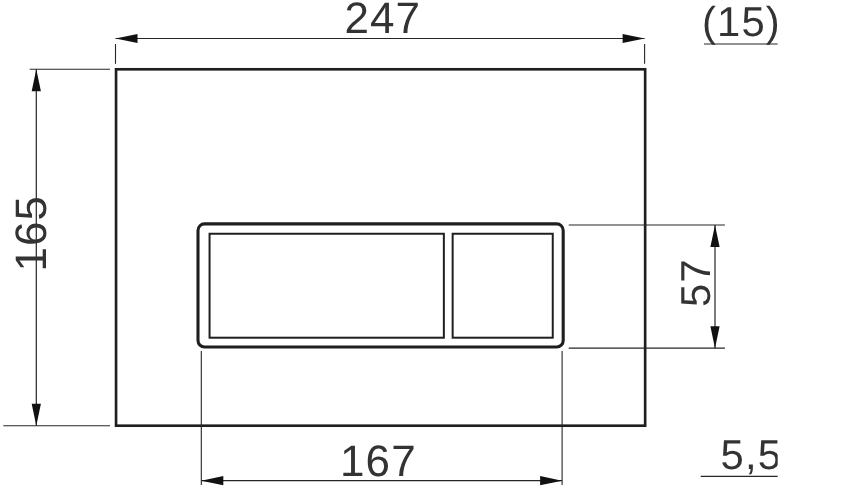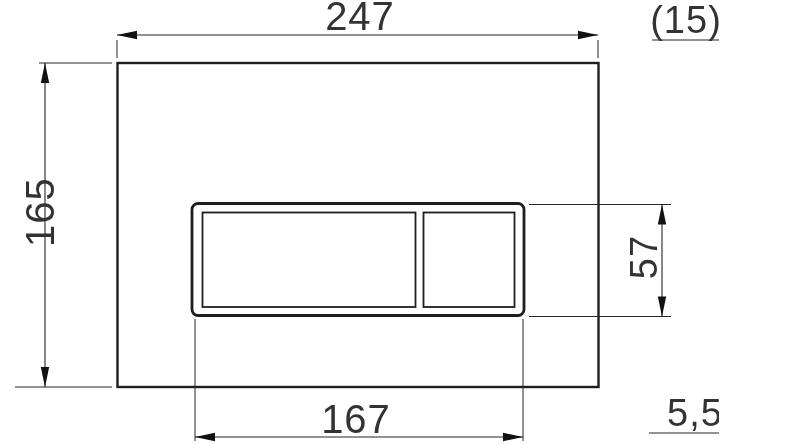--- a/index.html
+++ b/index.html
@@ -7,21 +7,20 @@
     padding: 0;
     background: #ffffff;
     font-family: "Liberation Sans", sans-serif;
   }
   .stage {
     position: relative;
     width: 707px;
     height: 444px;
     background: #ffffff;
     overflow: hidden;
-    margin-left: 12px;
   }
   svg { display: block; }
   .edge   { stroke: #1e1e1e; fill: none; }
   .thick  { stroke-width: 2.4; }
   .frame  { stroke-width: 2.8; }
   .btn    { stroke-width: 1.8; }
   .side   { stroke-width: 2; }
   .clip   { stroke-width: 1.6; stroke-linejoin: round; stroke-linecap: round; }
   .dimln  { stroke: #262626; stroke-width: 1.1; fill: none; }
   .extln  { stroke: #262626; stroke-width: 1; fill: none; }

